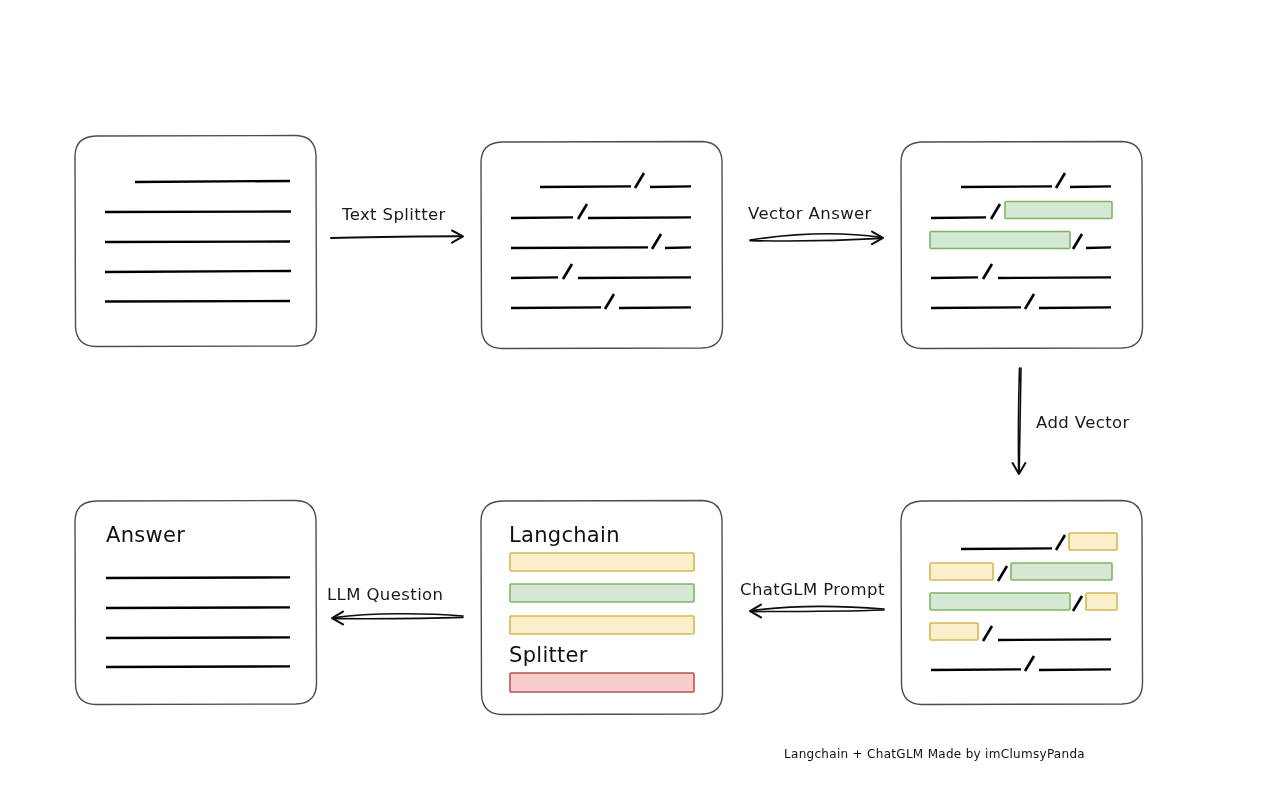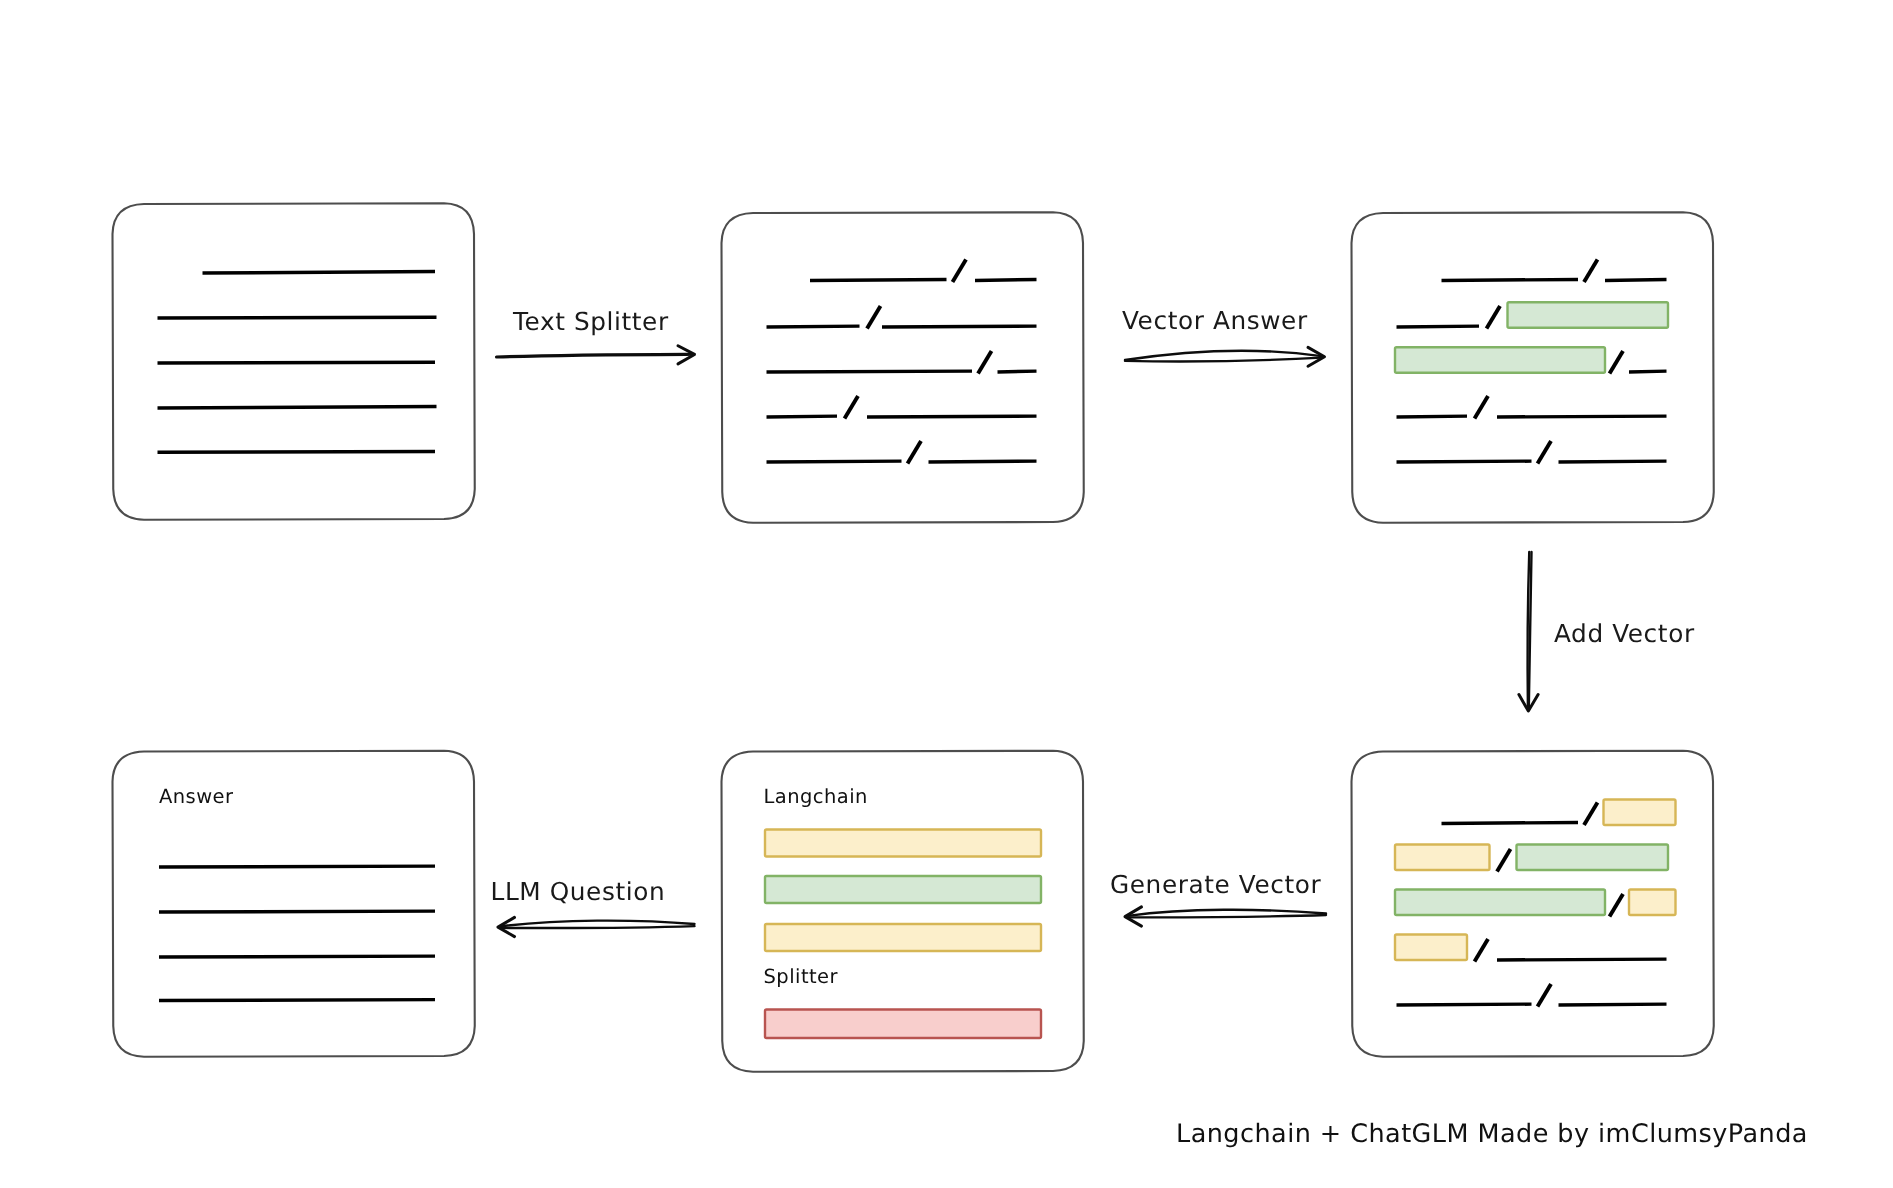--- a/index.html
+++ b/index.html
@@ -73,31 +73,31 @@
     font-size: 16.5px;
     letter-spacing: 0.4px;
     white-space: nowrap;
     line-height: 1;
     user-select: none;
   }
   .card-heading {
     position: absolute;
     color: #111111;
     font-family: "DejaVu Sans", "Liberation Sans", sans-serif;
-    font-size: 13px;
+    font-size: 21px;
     letter-spacing: 0.3px;
     white-space: nowrap;
     line-height: 1;
     user-select: none;
   }
   .footer-credit {
     position: absolute;
     color: #111111;
     font-family: "DejaVu Sans", "Liberation Sans", sans-serif;
-    font-size: 17px;
+    font-size: 12px;
     letter-spacing: 0.3px;
     white-space: nowrap;
     line-height: 1;
     user-select: none;
   }
 </style>
 </head>
 <body>
 
 <div id="stage">
@@ -238,21 +238,21 @@
     </g>
 
   </svg>
 
   <div class="lbl" style="left:342px; top:147px;">Text Splitter</div>
 
   <div class="lbl" style="left:748px; top:146px;">Vector Answer</div>
 
   <div class="lbl" style="left:1036px; top:355px;">Add Vector</div>
 
-  <div class="lbl" style="left:740px; top:522px;">Generate Vector</div>
+  <div class="lbl" style="left:740px; top:522px;">ChatGLM Prompt</div>
 
   <div class="lbl" style="left:327px; top:527px;">LLM Question</div>
 
   <div class="card-heading" style="left:509px; top:465px;">Langchain</div>
 
   <div class="card-heading" style="left:509px; top:585px;">Splitter</div>
 
   <div class="card-heading" style="left:106px; top:465px;">Answer</div>
 
   <div class="footer-credit" style="left:784px; top:688px;">Langchain + ChatGLM Made by imClumsyPanda</div>

